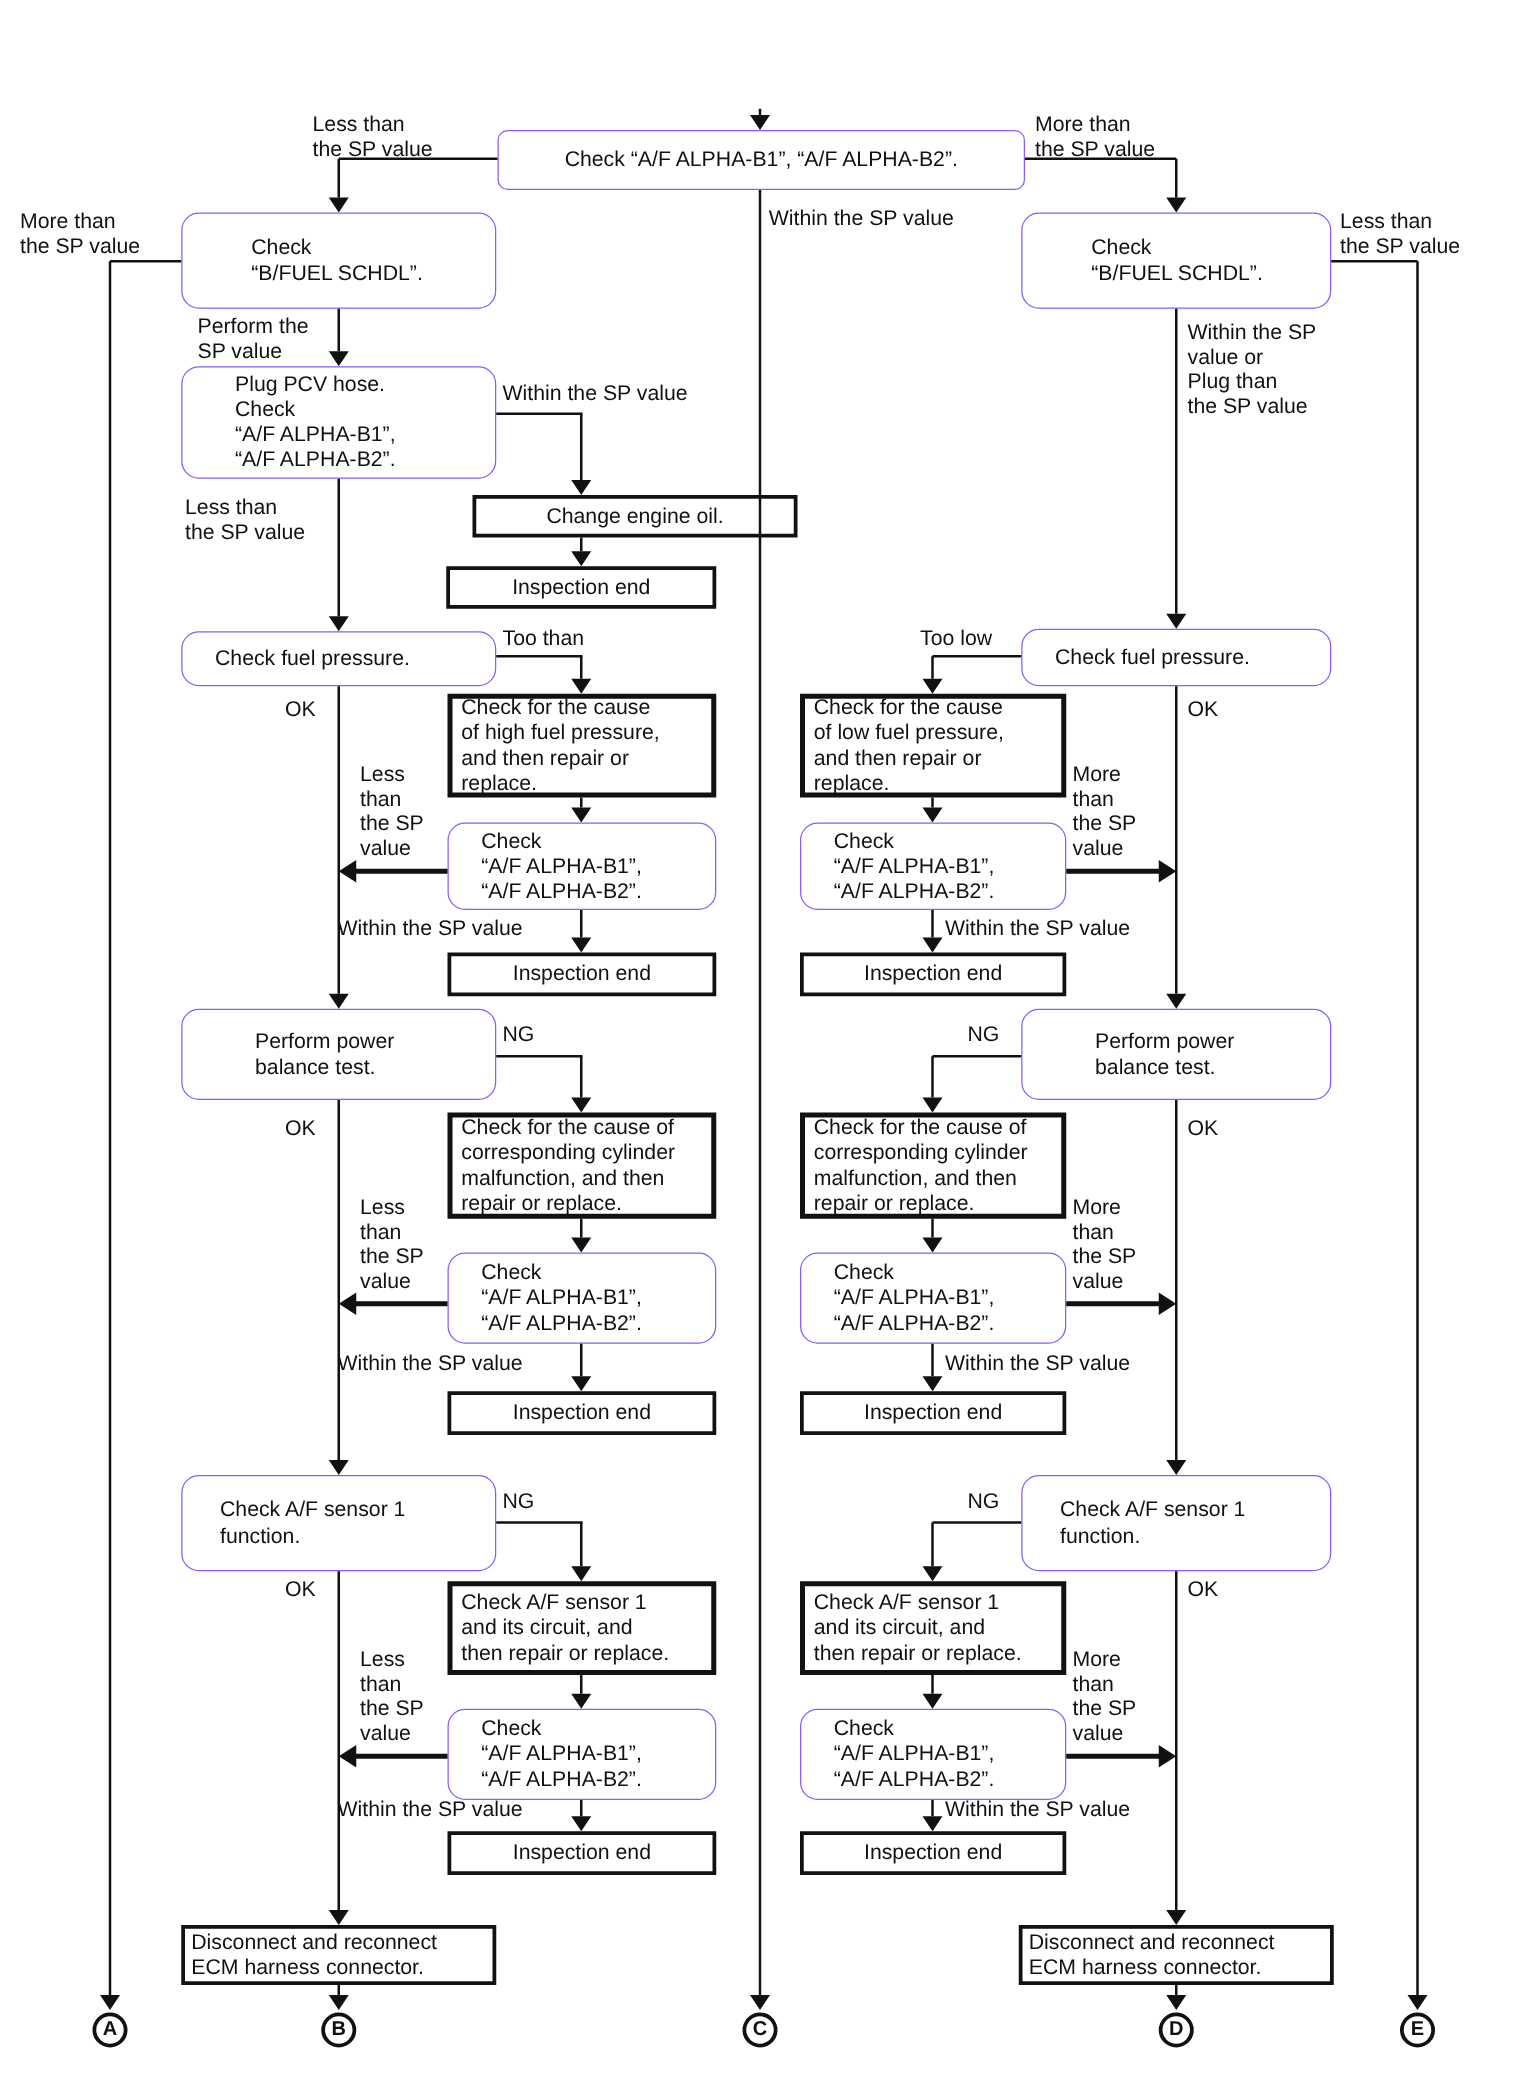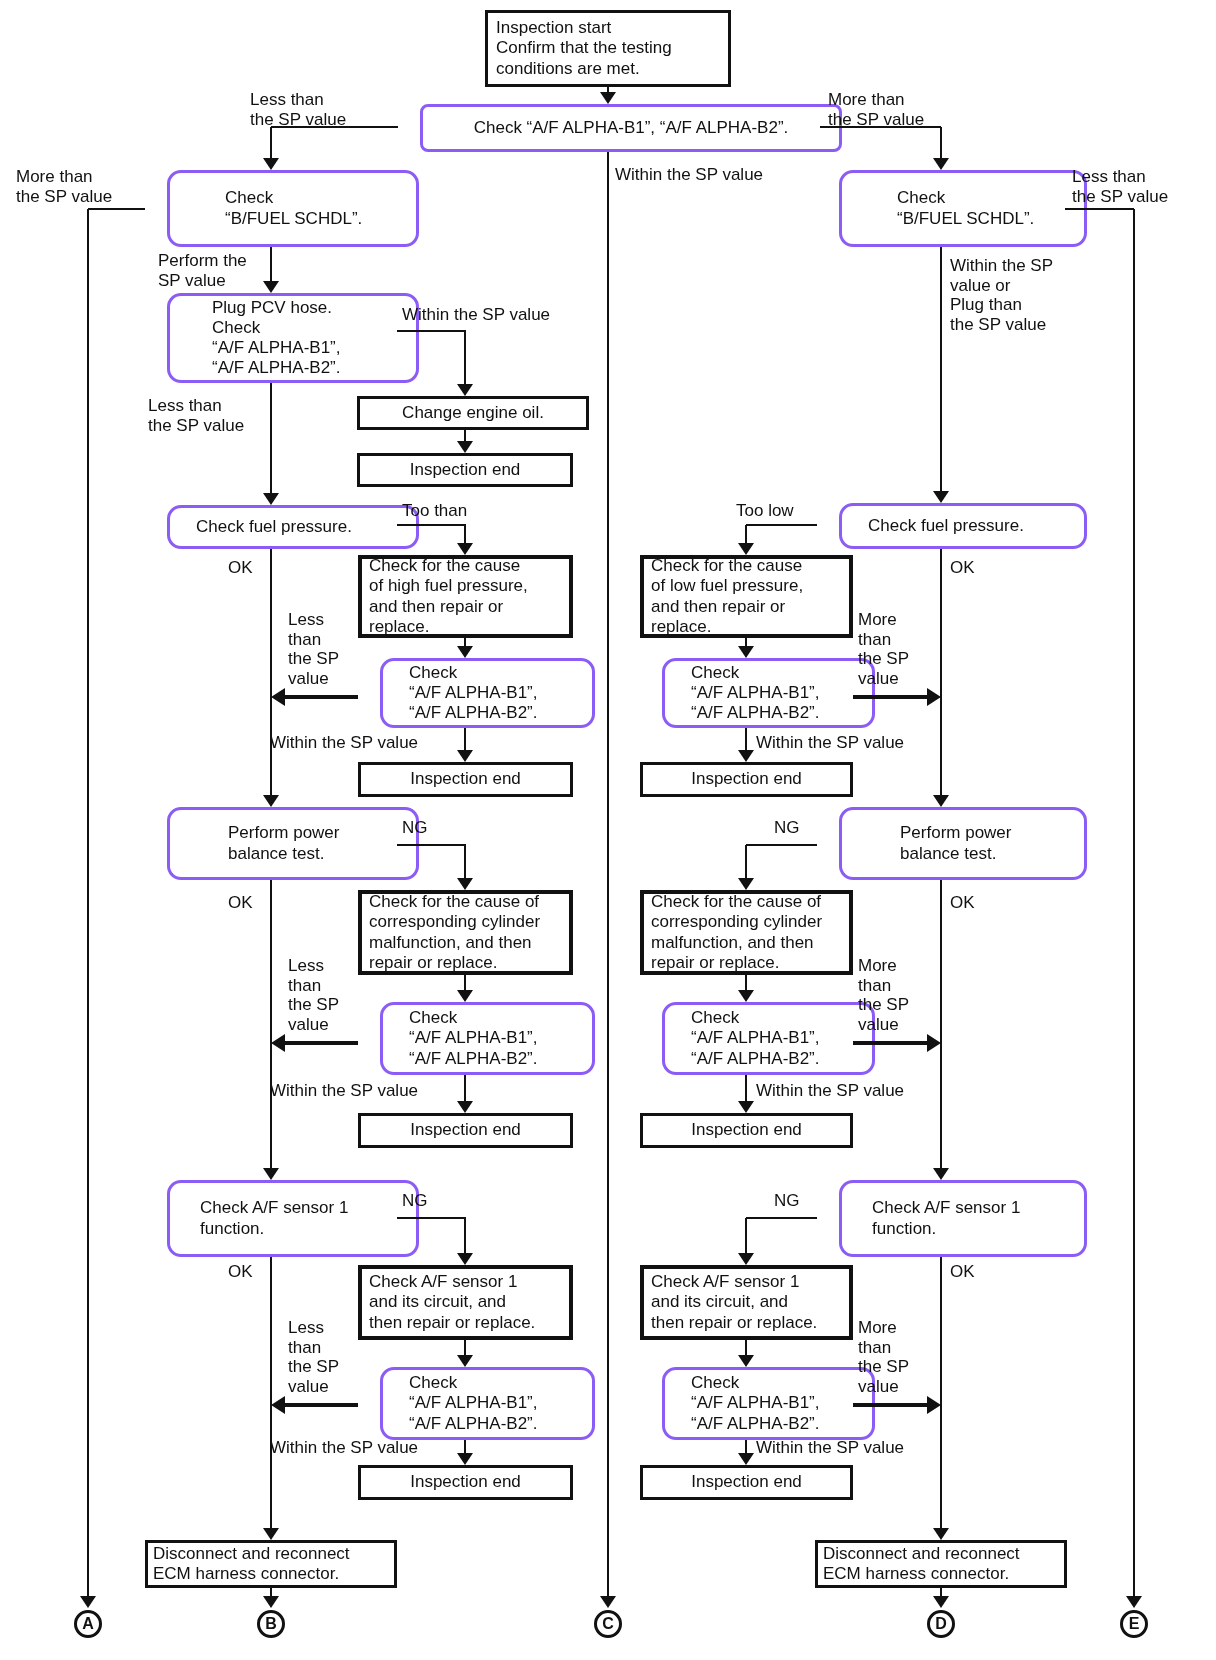--- a/index.html
+++ b/index.html
@@ -3,21 +3,21 @@
 <meta charset="utf-8">
 <title>Flowchart</title>
 <style>
   html,body{margin:0;padding:0;background:#fff;}
   #canvas{position:relative;width:1216px;height:1660px;background:#fff;
           font-family:"Liberation Sans", sans-serif;color:#111;font-size:17px;
           overflow:hidden;}
   .rbox,.abox,.pbox{position:absolute;box-sizing:border-box;background:#fff;
           display:flex;flex-direction:column;justify-content:center;
           white-space:pre-line;line-height:1.18;}
-  .rbox{border:3px solid #8b5cf6;border-radius:14px;margin-left:22px;}
+  .rbox{border:1px solid #8b5cf6;border-radius:14px;}
   .rbox.sq{border-radius:8px;}
   .abox{border:4px solid #111;}
   .pbox{border:3px solid #111;}
   .ctr{text-align:center;}
   .lbl{position:absolute;white-space:pre-line;line-height:1.16;}
   .vl,.hl{position:absolute;background:#111;}
   .vl{width:2px;}
   .hl{height:2px;}
   .vl4{position:absolute;background:#111;height:4px;}
   .ad{position:absolute;width:0;height:0;border-left:8px solid transparent;
@@ -28,33 +28,30 @@
       border-bottom:9px solid transparent;border-left:14px solid #111;}
   .circ{position:absolute;width:22px;height:22px;border:3px solid #111;
         border-radius:50%;display:flex;align-items:center;justify-content:center;
         font-weight:bold;font-size:16px;background:#fff;}
 </style>
 </head>
 <body>
 
 <div id="canvas">
 
-  <div class="pbox" style="left:485px;top:10px;width:246px;height:77px;padding-left:8px">Inspection start
-Confirm that the testing
-conditions are met.</div>
   <div class="rbox sq ctr" style="left:398px;top:104px;width:422px;height:48px">Check “A/F ALPHA-B1”, “A/F ALPHA-B2”.</div>
   <div class="rbox" style="left:145px;top:170px;width:252px;height:77px;padding-left:55px">Check
 “B/FUEL SCHDL”.</div>
   <div class="rbox" style="left:817px;top:170px;width:248px;height:77px;padding-left:55px">Check
 “B/FUEL SCHDL”.</div>
   <div class="rbox" style="left:145px;top:293px;width:252px;height:90px;padding-left:42px">Plug PCV hose.
 Check
 “A/F ALPHA-B1”,
 “A/F ALPHA-B2”.</div>
-  <div class="pbox ctr" style="left:357px;top:396px;width:232px;height:34px">Change engine oil.</div>
+  <div class="pbox ctr" style="left:378px;top:396px;width:260px;height:34px">Change engine oil.</div>
   <div class="pbox ctr" style="left:357px;top:453px;width:216px;height:34px">Inspection end</div>
   <div class="rbox" style="left:145px;top:505px;width:252px;height:44px;padding-left:26px">Check fuel pressure.</div>
   <div class="rbox" style="left:817px;top:503px;width:248px;height:46px;padding-left:26px">Check fuel pressure.</div>
   <div class="abox" style="left:358px;top:555px;width:215px;height:83px;padding-left:7px">Check for the cause
 of high fuel pressure,
 and then repair or
 replace.</div>
   <div class="abox" style="left:640px;top:555px;width:213px;height:83px;padding-left:7px">Check for the cause
 of low fuel pressure,
 and then repair or

